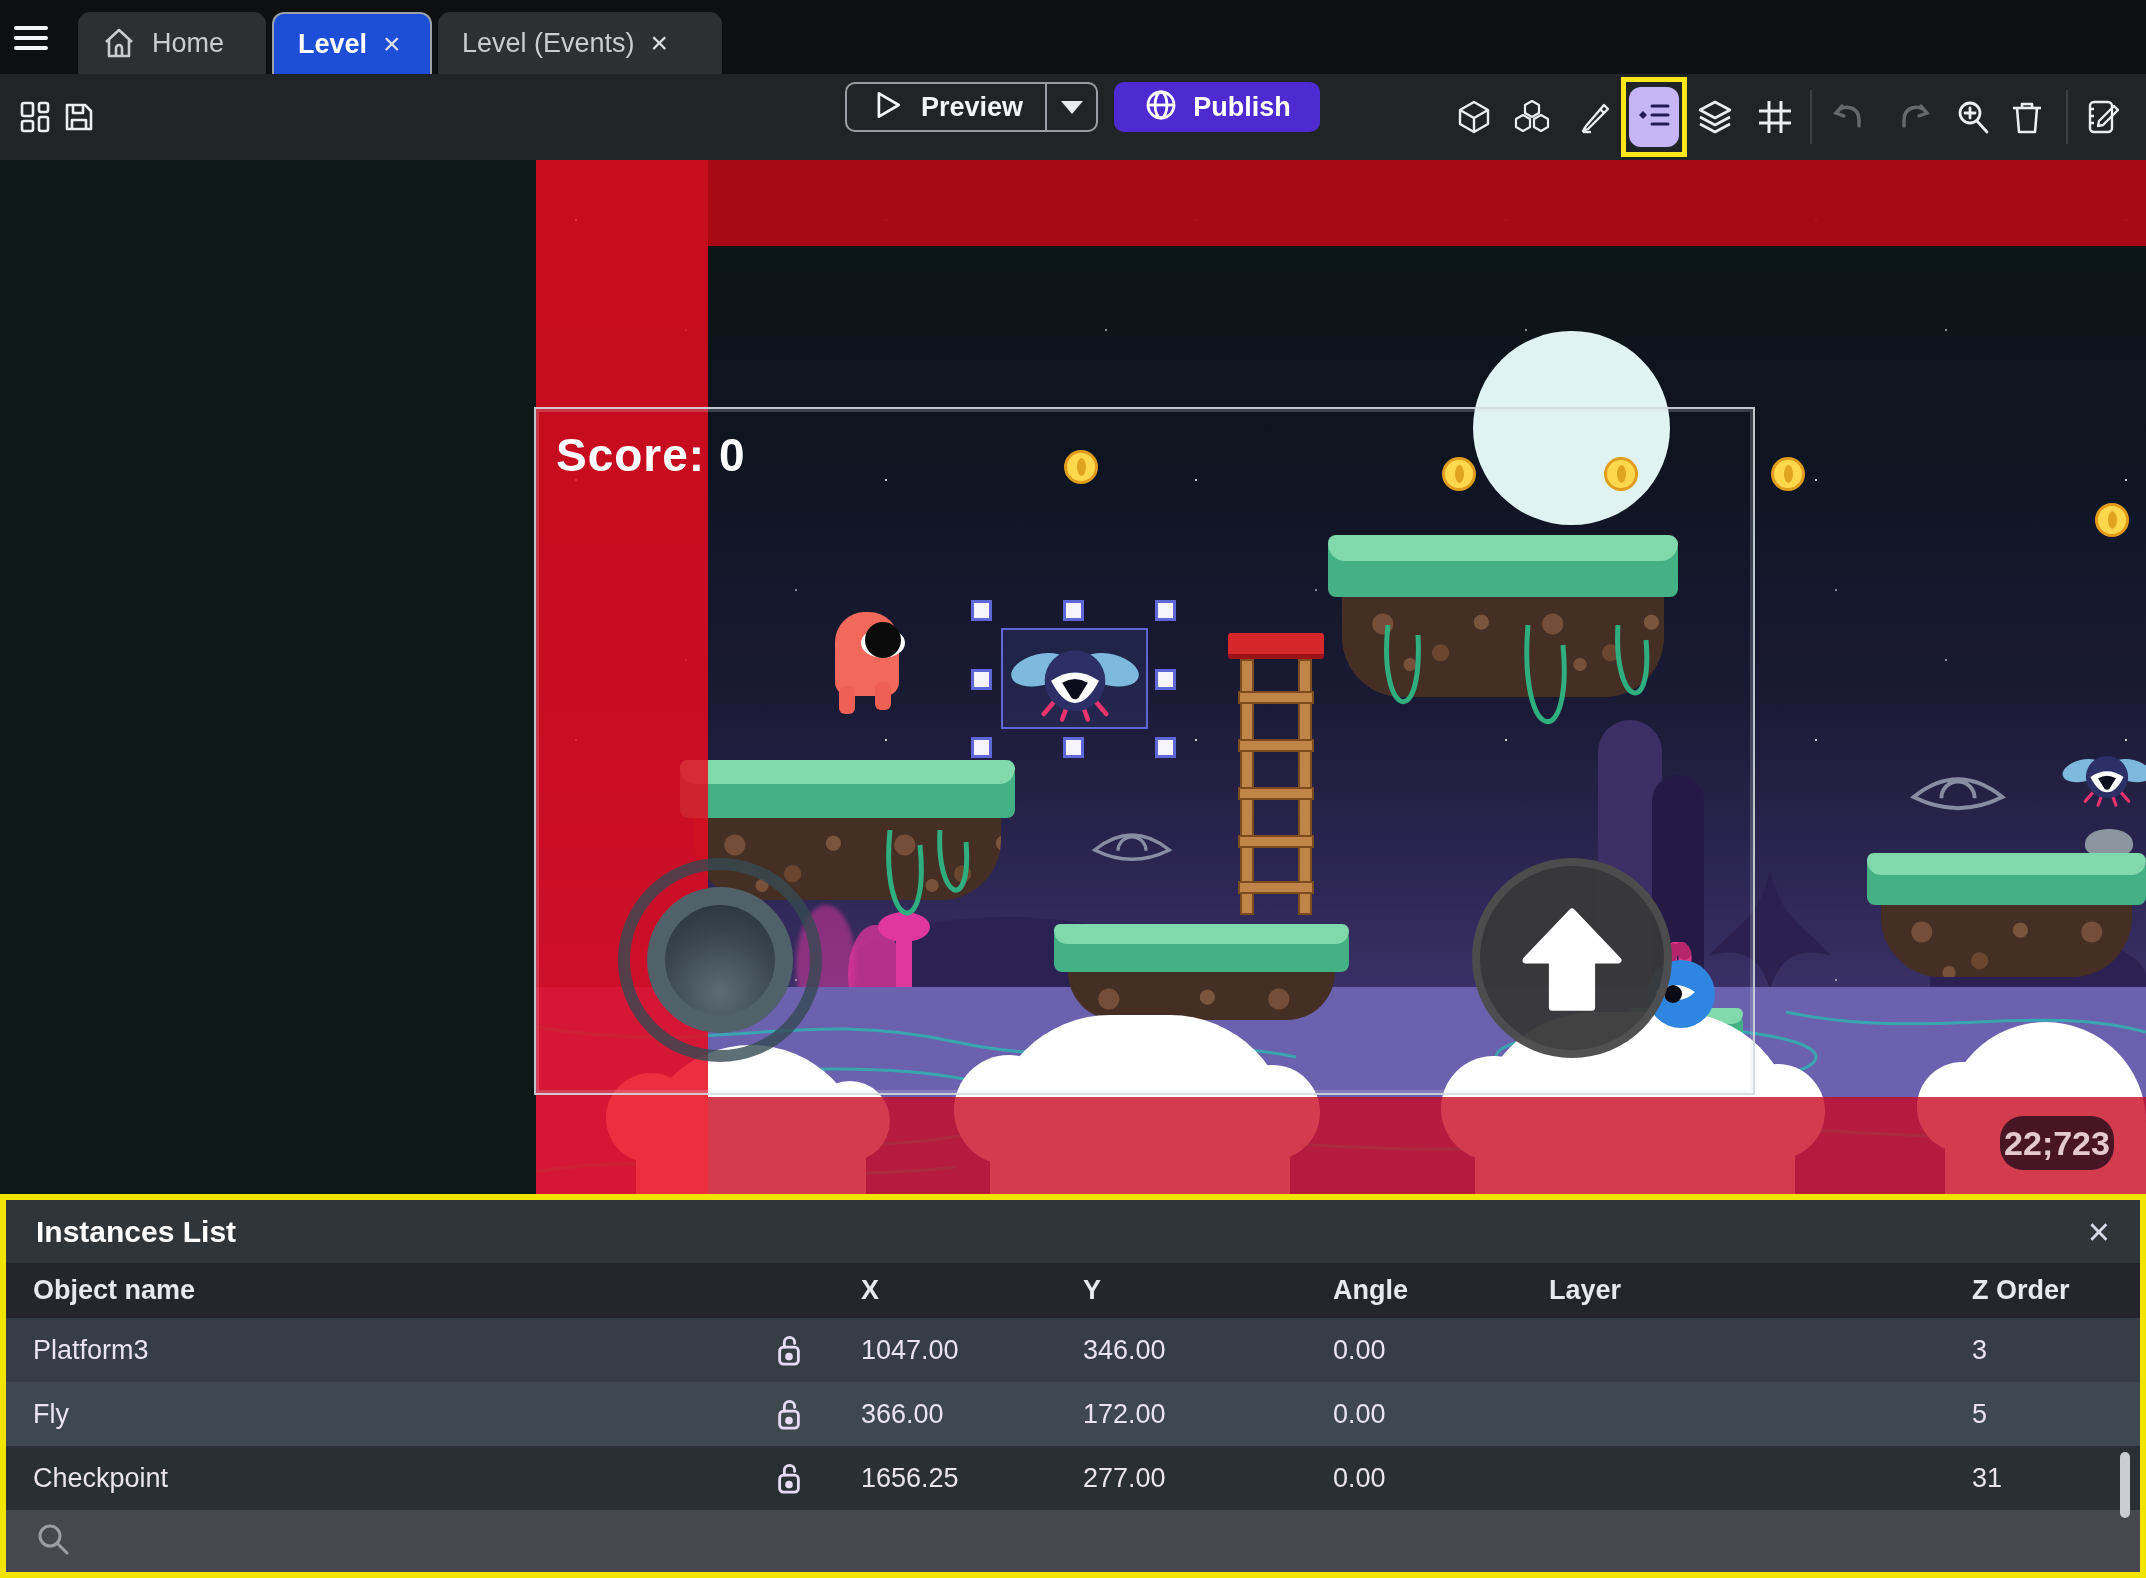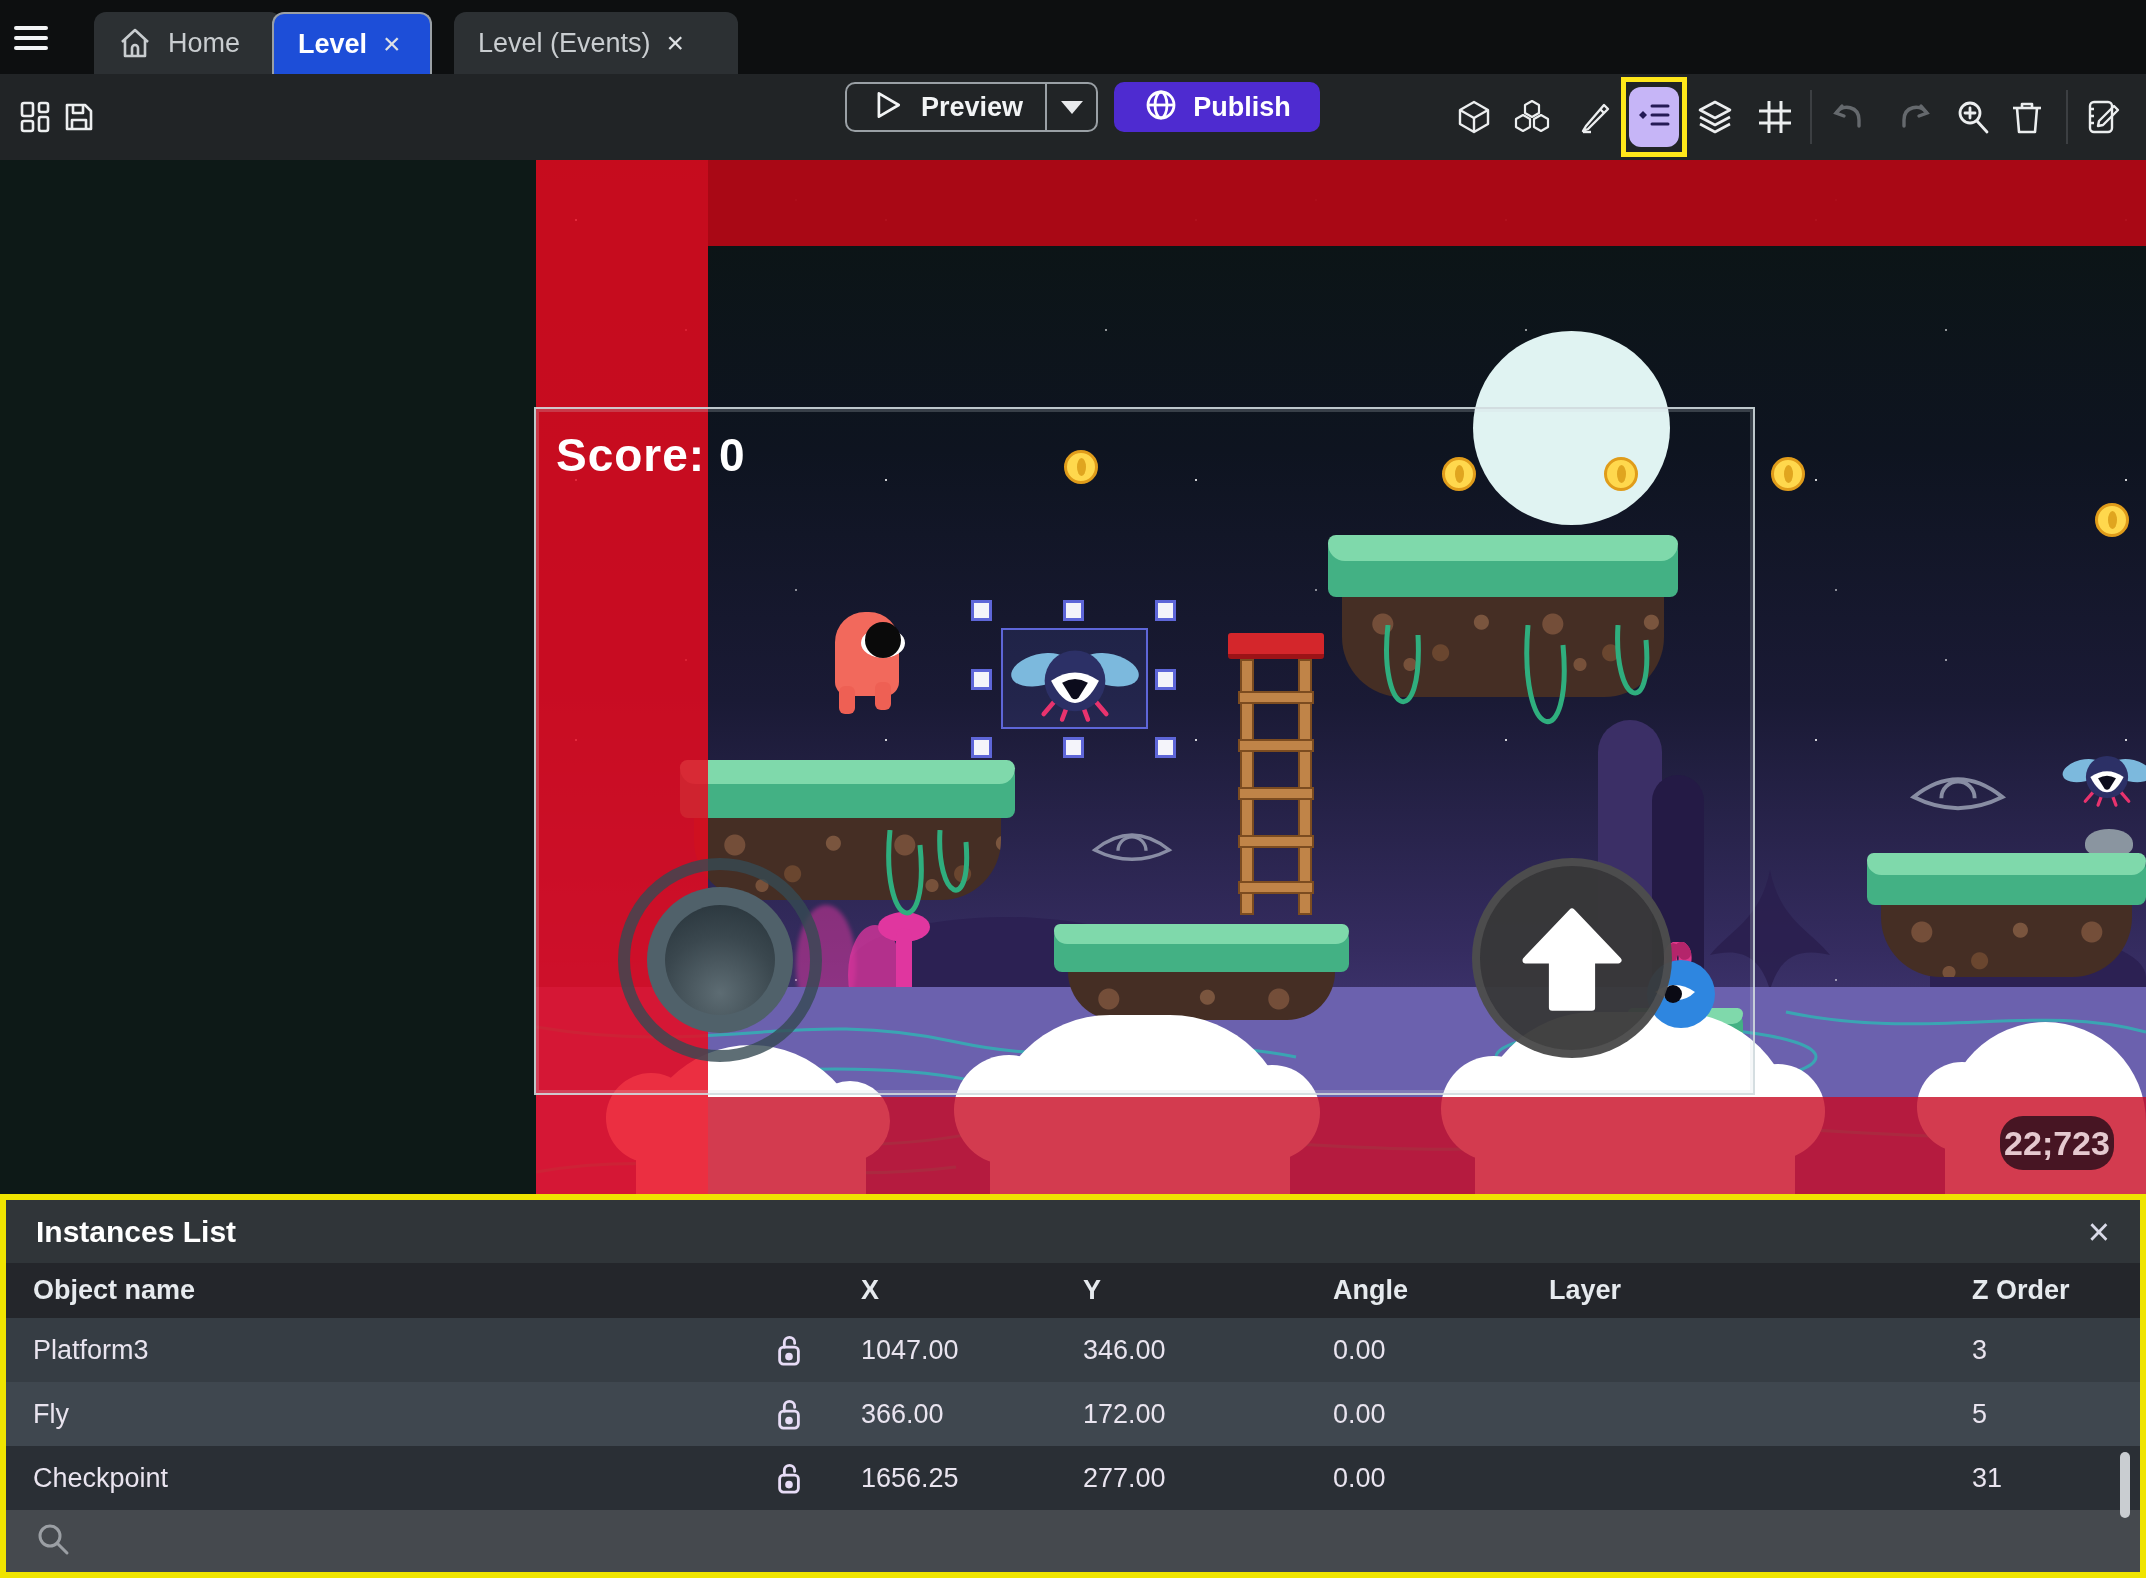--- a/index.html
+++ b/index.html
@@ -4,21 +4,21 @@
 <style>
   html,body{margin:0;padding:0;background:#000;}
   .app{position:relative;width:2146px;height:1578px;background:#0d1011;overflow:hidden;
        font-family:"Liberation Sans",sans-serif;color:#e8eaec;}
   
   .topbar{position:absolute;left:0;top:0;width:2146px;height:74px;background:#0d0f10;}
   .hamburger{position:absolute;left:14px;top:26px;width:34px;height:26px;cursor:pointer;}
   .hamburger i{display:block;height:4px;background:#f2f4f5;border-radius:2px;margin-bottom:6px;}
   .tab{position:absolute;top:12px;height:62px;box-sizing:border-box;border-radius:12px 12px 0 0;
        display:flex;align-items:center;gap:16px;padding:0 24px;font-size:27px;color:#c9cdd0;}
-  .tab.plain{background:#2c3033;margin-left:16px;}
+  .tab.plain{background:#2c3033;}
   .tab.active{background:#1d4ed8;border:2px solid #9aa0a5;border-bottom:none;color:#ffffff;font-weight:bold;}
   .tab .x{font-size:30px;color:#dfe2e5;font-weight:normal;cursor:pointer;line-height:1;}
   .tab svg{display:block;}
   
   .toolbar{position:absolute;left:0;top:74px;width:2146px;height:86px;background:#212426;}
   .tbtn{position:absolute;top:20px;width:46px;height:46px;display:flex;align-items:center;justify-content:center;cursor:pointer;}
   .tbtn svg{display:block;}
   .sep{position:absolute;top:16px;width:2px;height:54px;background:#3c3f42;}
   .preview{position:absolute;left:845px;top:8px;width:253px;height:50px;border:2px solid #9aa0a5;border-radius:10px;
            display:flex;align-items:center;box-sizing:border-box;cursor:pointer;}

